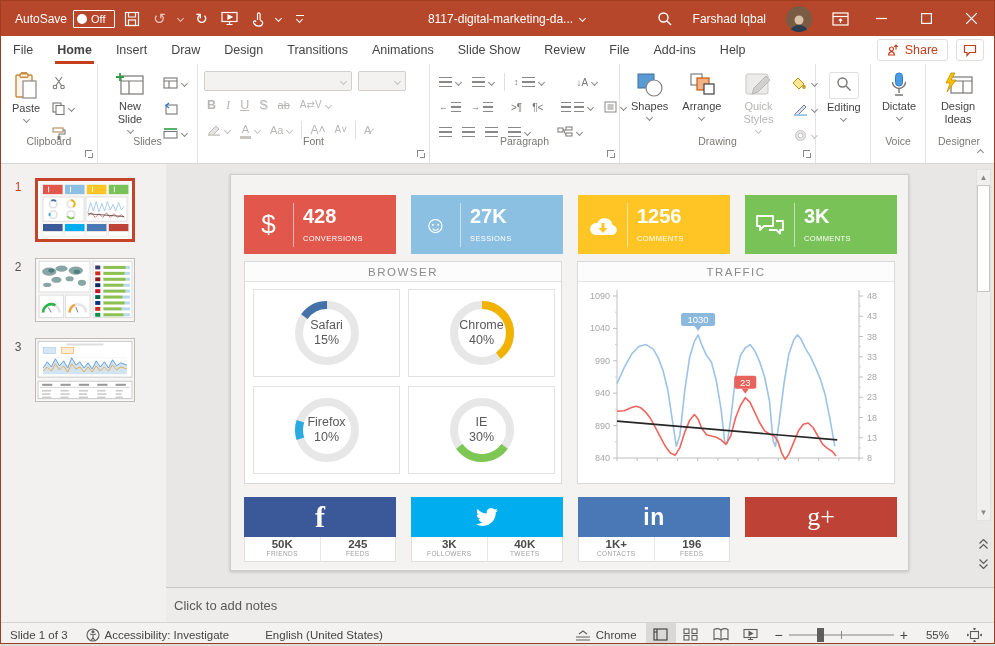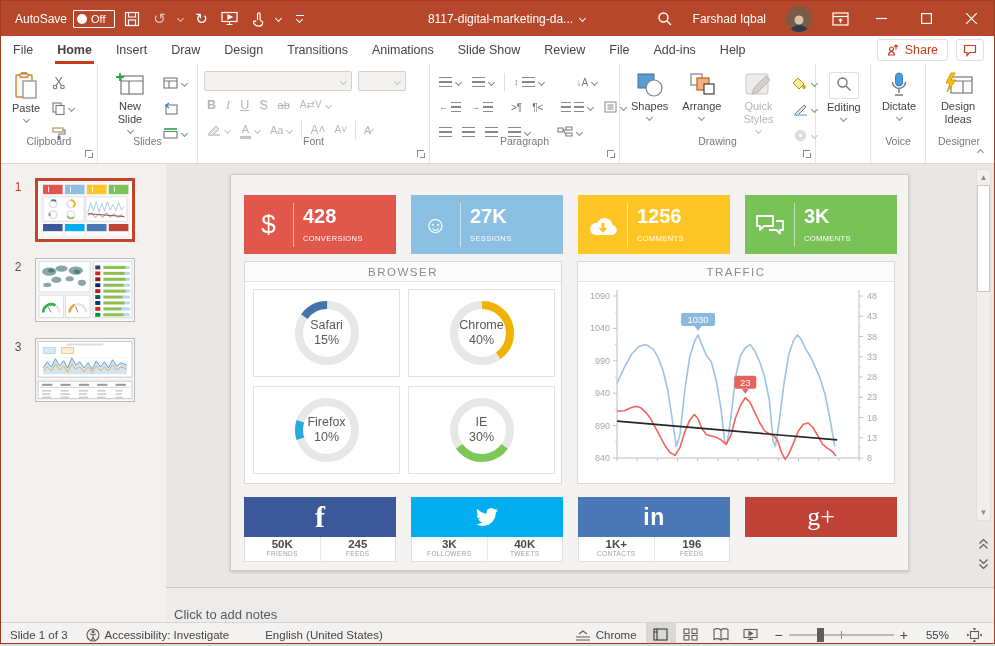--- a/index.html
+++ b/index.html
@@ -91,21 +91,21 @@
   .gp-g{font-family:"Liberation Serif",serif;font-size:26px;}
   .in-t{font-weight:bold;font-size:23px;letter-spacing:.5px;}
 
   
   #vscroll{position:absolute;right:3px;top:5px;width:15px;height:352px;background:#F0EFEE;border:1px solid #E3E1DF;}
   .sc-arrow{position:absolute;left:0;width:13px;height:15px;display:flex;align-items:center;justify-content:center;color:#8A8886;font-size:8px;}
   #sc-thumb{position:absolute;left:0;top:15px;width:13px;height:107px;background:#fff;border:1px solid #C8C6C4;}
   .dblbtn{position:absolute;right:3px;width:15px;height:15px;display:flex;align-items:center;justify-content:center;}
 
   
-  #notesbar{position:absolute;left:165px;top:586px;right:0;height:35px;background:#EDECEB;border-top:1px solid #C8C6C4;display:flex;align-items:flex-end;padding-left:8px;font-size:13px;color:#595959;}
+  #notesbar{position:absolute;left:165px;top:586px;right:0;height:35px;background:#EDECEB;border-top:1px solid #C8C6C4;display:flex;align-items:center;padding-left:8px;font-size:13px;color:#595959;}
   #notes-left-fill{position:absolute;left:0;top:586px;width:165px;height:35px;background:#F2F1F0;}
 
   
   #statusbar{position:absolute;left:0;top:621px;width:100%;height:24px;background:#F3F2F1;border-top:1px solid #D6D4D2;display:flex;align-items:center;font-size:11.5px;color:#444;}
   #statusbar .sb-item{display:flex;align-items:center;gap:5px;padding:0 9px;height:100%;}
   .sb-right{margin-left:auto;display:flex;align-items:center;height:100%;}
   .viewbtn{width:30px;height:24px;display:flex;align-items:center;justify-content:center;}
   .viewbtn.active{background:#DBD9D7;}
   .zoom-track{position:relative;width:105px;height:2px;background:#BDBBB9;margin:0 6px;}
   .zoom-thumb{position:absolute;left:27%;top:-6px;width:7px;height:14px;background:#605E5C;}

